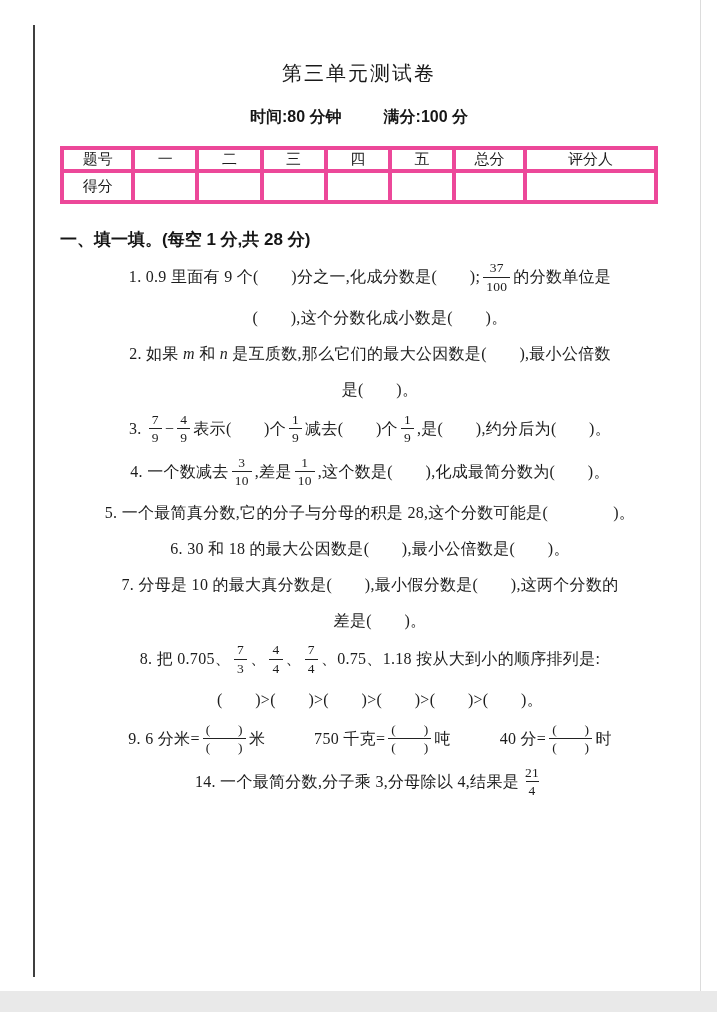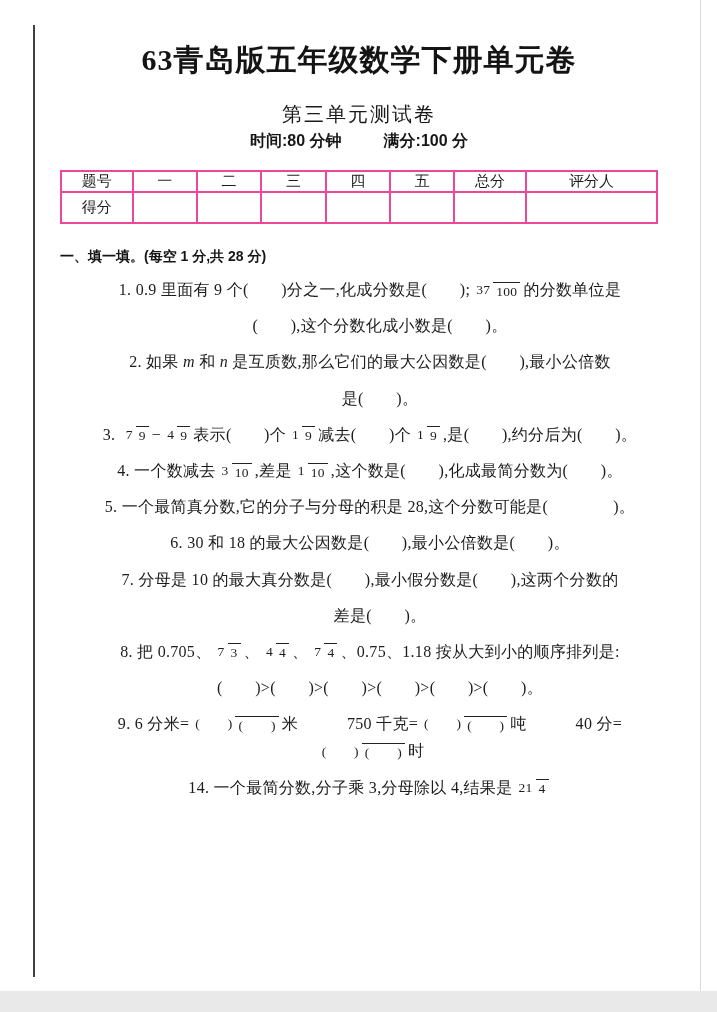--- a/index.html
+++ b/index.html
@@ -33,71 +33,70 @@
   }
   .doc-subtitle {
     text-align:center;
     font-size:20px; font-weight:500; letter-spacing:2px;
     margin-top:20px; color:#1a1a1a;
   }
   .doc-meta {
     text-align:center;
     font-family:"Liberation Sans","DejaVu Sans",sans-serif;
     font-weight:700; font-size:16px;
-    margin-top:3px; color:#161616;
+    margin-top:20px; color:#161616;
   }
   .doc-meta .meta-gap { display:inline-block; width:42px; }
   table.score-table {
     width:100%; margin-top:18px;
     border-collapse:collapse;
     border:2px solid #141414;
     font-size:15px;
   }
   table.score-table td {
-    border:2px solid #ec4899;
+    border:4px solid #ec4899;
     text-align:center; vertical-align:middle;
     height:17px;
     font-family:"Liberation Serif","DejaVu Serif",serif;
   }
   table.score-table tr.score-row td {
     border-top:2px solid #9a9a9a;
     height:31px;
   }
   .section-heading {
     font-family:"Liberation Sans","DejaVu Sans",sans-serif;
-    font-weight:700; font-size:14px;
+    font-weight:700; font-size:17px;
     margin:24px 0 4px 0; color:#151515;
   }
   .questions { margin-left:22px; margin-top:10px; }
   .question { font-size:16px; }
   .qline {
     margin:9px 0; line-height:1.7; min-height:26px;
     letter-spacing:0.3px;
     text-align:center;
   }
   .qline.cont { padding-left:20px; }
   .ital { font-style:italic; font-family:"Liberation Serif",serif; }
   .frac {
-    display:inline-flex; flex-direction:row; align-items:center;
+    display:inline-flex; flex-direction:column; align-items:center;
     vertical-align:middle; margin:0 3px; line-height:1.15;
     font-size:13.5px; transform:translateY(-1px);
   }
   .frac .num { display:block; padding:0 3px 1px 3px; }
   .frac .den { display:block; border-top:1.4px solid #222; padding:1px 3px 0 3px; }
 </style>
 </head>
 <body>
 
 <div class="scan-line-left"></div>
 <div class="scan-line-right"></div>
 <div class="scan-band-bottom"></div>
 
 <div class="content">
 
-  <div class="doc-title">63青岛版五年级数学下册单元卷</div>
 
   <div class="doc-subtitle">第三单元测试卷</div>
 
   <div class="doc-meta">
     <span>时间:80 分钟</span><span class="meta-gap"></span><span>满分:100 分</span>
   </div>
 
   <table class="score-table">
     <colgroup>
       <col style="width:12%">

